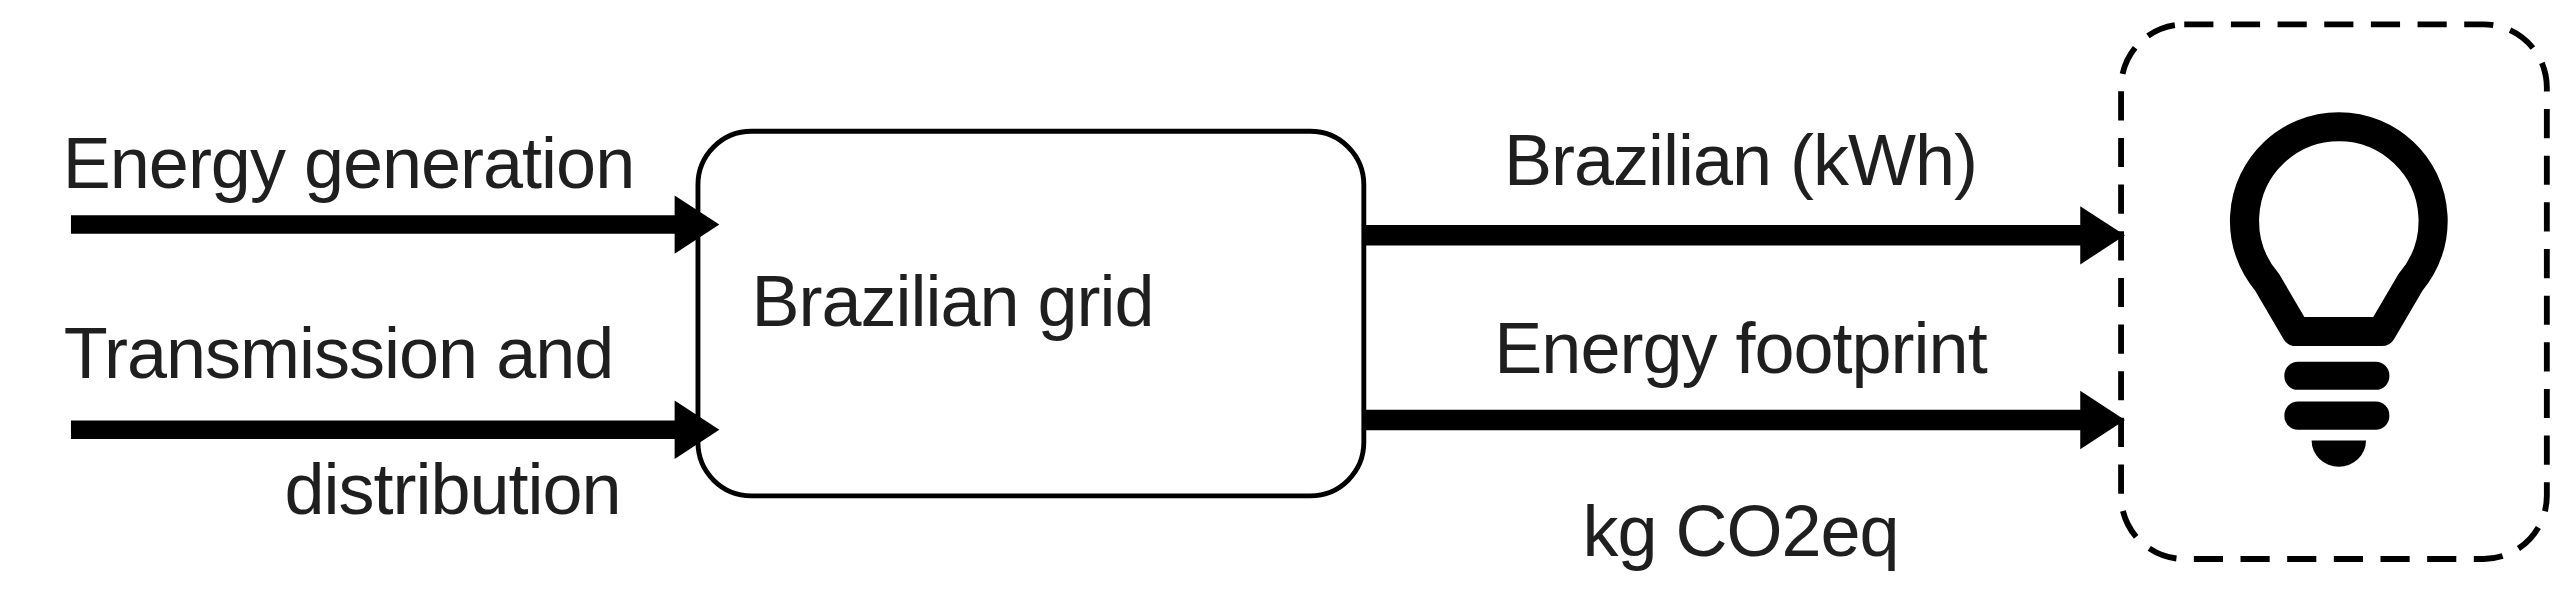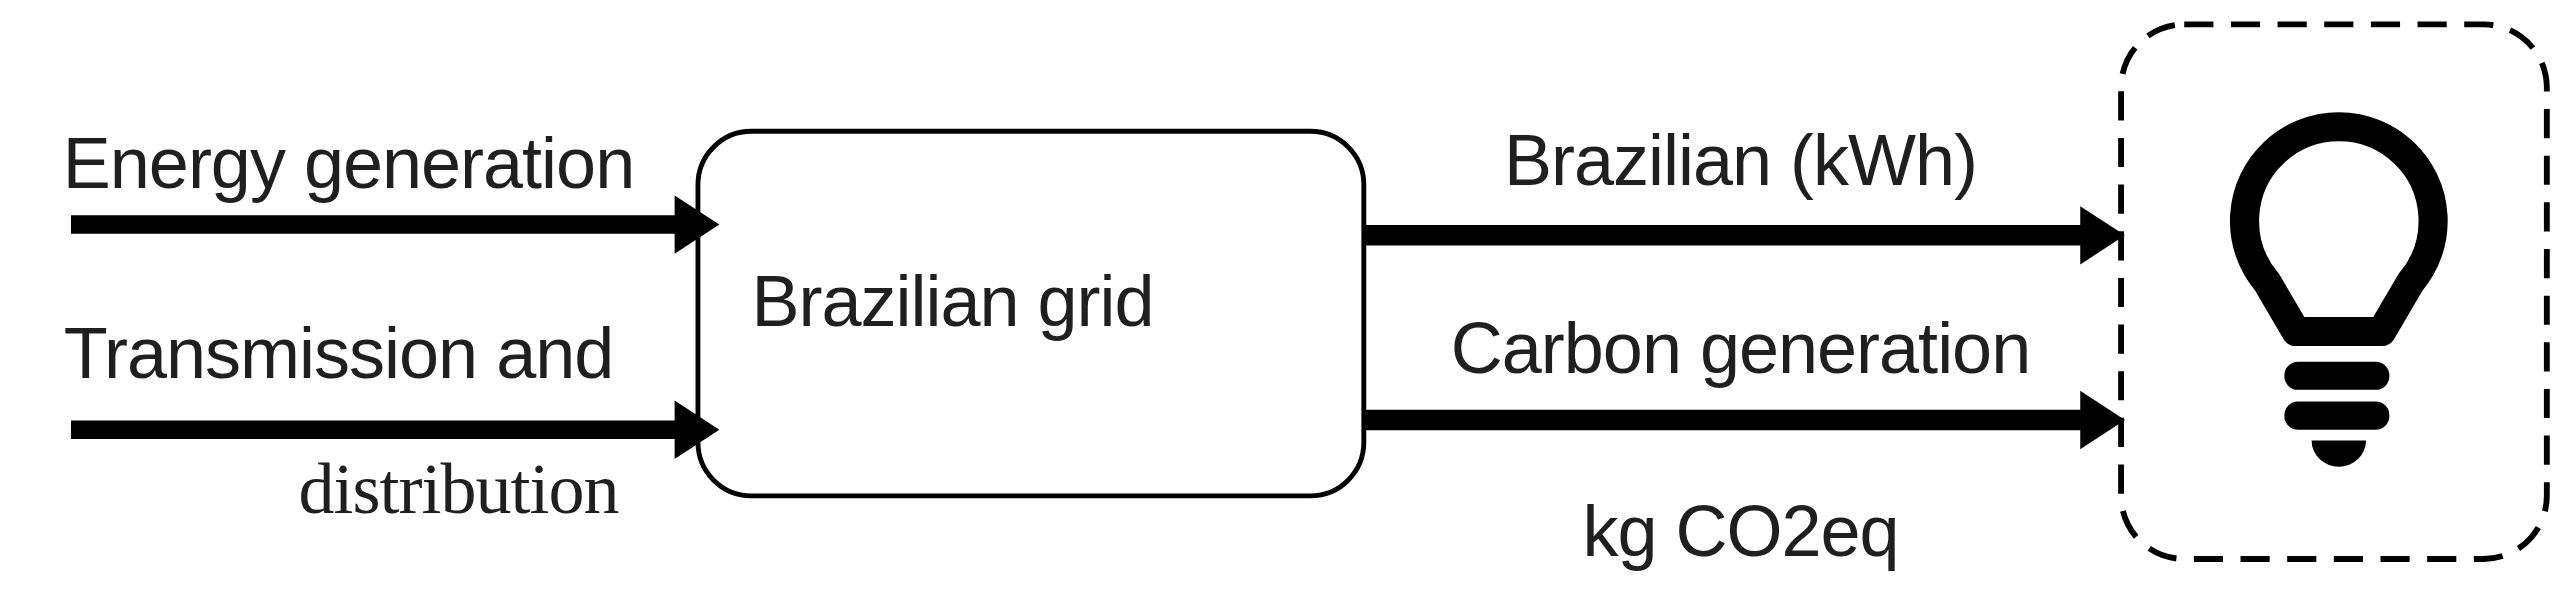--- a/index.html
+++ b/index.html
@@ -42,21 +42,21 @@
     text-align: center;
     font-size: 72px;
     line-height: 1;
     color: var(--text-color);
     white-space: nowrap;
     letter-spacing: -1px;
   }
   
   .label.input-1        { left: -89px;  top: 127px; }
   .label.input-2-line-1 { left: -99px; top: 317px; }
-  .label.input-2-line-2 { left: 21px;    top: 453px; font-family: Liberation Serif, serif; }
+  .label.input-2-line-2 { left: 15px;    top: 453px; }
   
   .label.output-1        { left: 1303px; top: 124px; }
   .label.output-2-line-1 { left: 1303px; top: 312px; }
   .label.output-2-line-2 { left: 1303px; top: 447px; margin-top: 48px; }
   
   .process-title { left: 515px; top: 265px; }
 </style>
 </head>
 <body>
 
@@ -102,18 +102,18 @@
   <div class="label input-1">Energy generation</div>
 
   <div class="label input-2-line-1">Transmission and</div>
 
   <div class="label input-2-line-2">distribution</div>
 
   <div class="process-title">Brazilian grid</div>
 
   <div class="label output-1">Brazilian (kWh)</div>
 
-  <div class="label output-2-line-1">Carbon generation</div>
+  <div class="label output-2-line-1">Energy footprint</div>
 
   <div class="label output-2-line-2">kg CO2eq</div>
 
 </div>
 
 
 </body></html>

